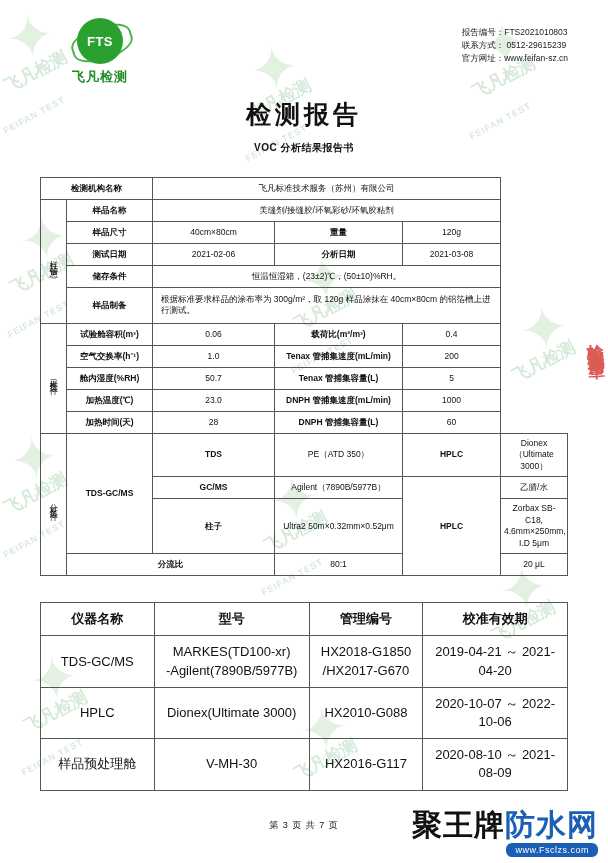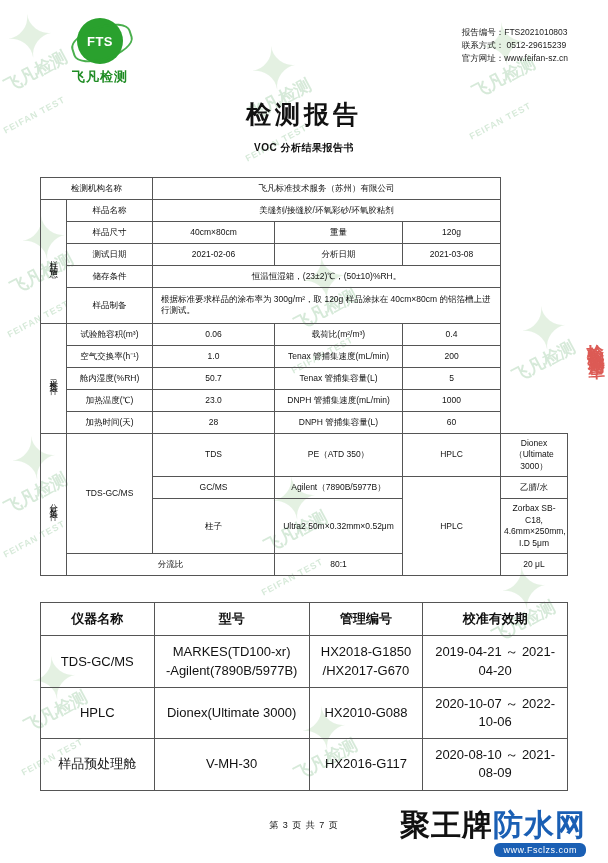--- a/index.html
+++ b/index.html
@@ -119,21 +119,21 @@
     padding: 4px 3px;
     line-height: 1.35;
     height: 22px;
   }
   .sect {
     font-size: 9px;
     letter-spacing: 2px;
     width: 26px;
     font-weight: normal;
   }
-  .lbl { font-size: 8.5px; }
+  .lbl { font-size: 8.5px; font-weight: bold; }
   .vert { writing-mode: vertical-rl; text-orientation: upright; letter-spacing: 3px; display:inline-block;}
   .tall { height: 44px; }
   .note { text-align: left !important; padding: 6px 8px !important; line-height: 1.6; }
 
   .inst-table { margin-top: 26px; }
   .inst-table td, .inst-table th {
     border: 1px solid #555;
     font-size: 13px;
     text-align: center;
     vertical-align: middle;
@@ -147,21 +147,21 @@
   .footer {
     text-align: center;
     font-size: 9px;
     margin-top: 28px;
     letter-spacing: 1px;
   }
 
   
   .stamp {
     position: absolute;
-    right: 22px;
+    right: 10px;
     bottom: 6px;
     z-index: 3;
     display: flex;
     flex-direction: column;
     align-items: flex-end;
     margin-left: 18px;
   }
   .stamp-main {
     font-size: 30px;
     font-weight: bold;

